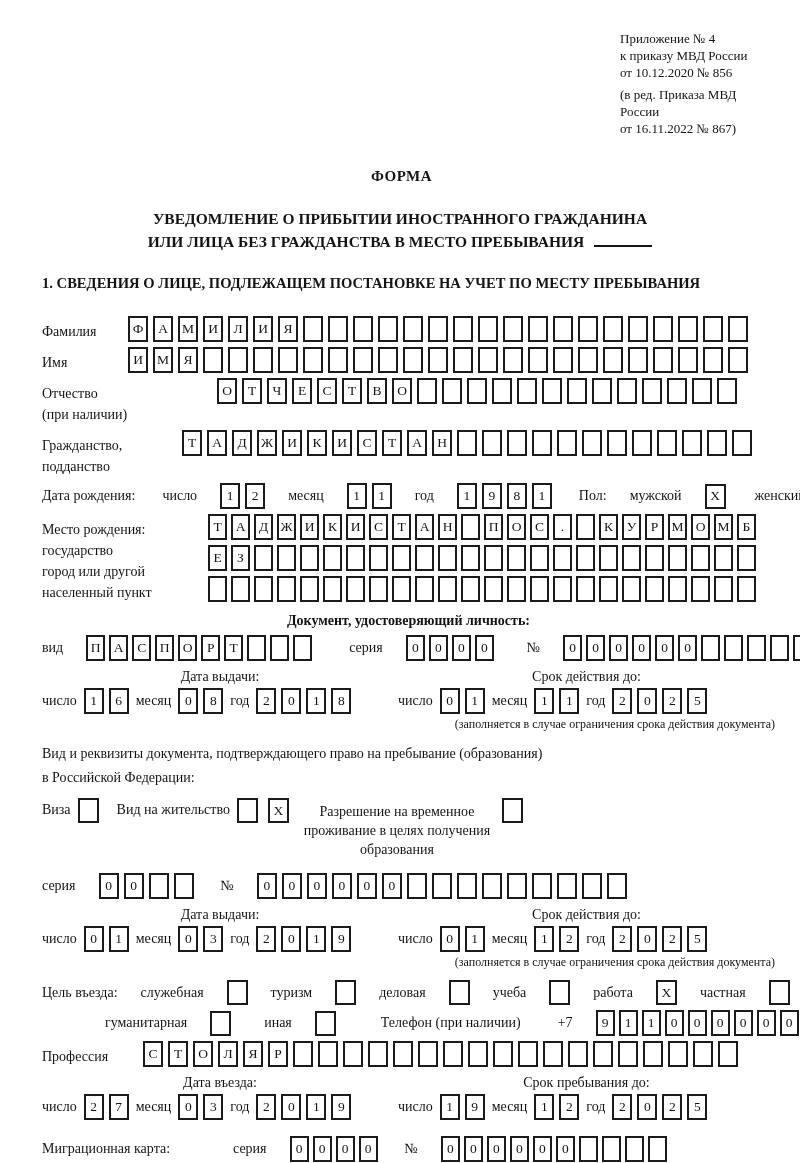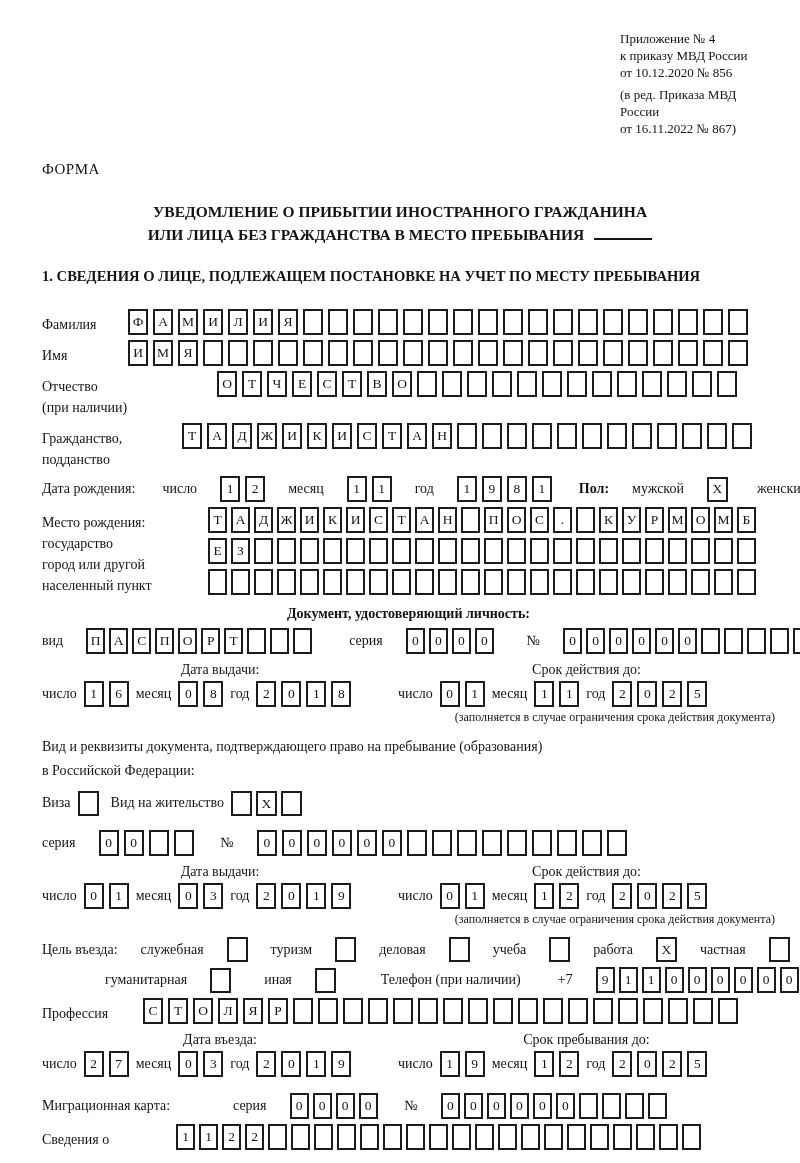--- a/index.html
+++ b/index.html
@@ -8,21 +8,21 @@
     width:800px; min-height:1163px;
     color:#141414;
     font-family:"Liberation Serif", serif;
     font-size:14px;
   }
   .page { padding:30px 25px 18px 42px; }
 
   
   .ref-block { margin-left:578px; font-size:13px; line-height:17px; }
   .ref-amend { margin-top:5px; }
-  .forma { text-align:left; padding-right:14px; font-weight:normal; font-size:15px; margin-top:24px; letter-spacing:.5px; }
+  .forma { text-align:center; padding-right:14px; font-weight:bold; font-size:15px; margin-top:31px; letter-spacing:.5px; }
 
   
   .title { margin:22px -25px 0 -42px; text-align:center; font-weight:bold; font-size:15.5px; line-height:23px; }
   .title-blank { display:inline-block; width:58px; border-bottom:2px solid #141414; height:14px; margin-left:10px; }
   .section-heading { margin-top:22px; font-weight:bold; font-size:14.6px; }
 
   
   .frow { display:flex; align-items:flex-start; margin-bottom:5px; }
   .flabel { font-size:14px; padding-top:5px; line-height:21px; flex:none; }
   .w-name  { width:86px; }
@@ -58,21 +58,21 @@
   .dcol-l { width:356px; flex:none; }
   .dcol-r { flex:1; }
   .dhead { text-align:center; font-size:14px; margin-bottom:3px; }
   .dline { display:flex; align-items:center; gap:7px; }
   .vnote { text-align:right; font-size:12px; margin:3px 0 10px; }
 
   .doc-heading { text-align:center; font-weight:bold; font-size:14px; margin:10px 0 6px; }
   .intro { font-size:14px; line-height:24px; margin-top:8px; }
 
   
-  .opts { display:flex; align-items:flex-start; gap:4px; margin:8px 0 14px; }
+  .opts { display:flex; align-items:flex-start; gap:10px; margin:8px 0 14px; }
   .opt { display:flex; align-items:flex-start; gap:7px; }
   .opt .ol { padding-top:4px; white-space:nowrap; }
   .opt .olm { padding-top:4px; text-align:center; line-height:19px; }
   .olm.w1 { width:188px; }
   .olm.w2 { width:196px; }
 
   .indent2 { margin-left:63px; }
   .mt6 { margin-top:6px; }
   .ml14 { margin-left:14px; } .ml10 { margin-left:10px; } .ml4 { margin-left:4px; }
 </style>
@@ -236,21 +236,21 @@
         <span class="cell">1</span>
         <span class="cell">1</span>
       </span>
     <span class="txt">год</span>
     <span class="cells">
         <span class="cell">1</span>
         <span class="cell">9</span>
         <span class="cell">8</span>
         <span class="cell">1</span>
       </span>
-    <span class="txt" style="margin-left:4px;font-weight:bold;">Пол:</span>
+    <span class="txt" style="margin-left:4px;">Пол:</span>
     <span class="txt">мужской</span>
     <span class="cb">X</span>
     <span class="txt" style="margin-left:6px;">женский</span>
     <span class="cb"></span>
   </div>
 
   <div class="frow" style="margin-top:4px;">
     <span class="flabel w-bp">
       <span style="display:block">Место рождения:</span>
       <span style="display:block">государство</span>
@@ -437,20 +437,21 @@
       <span class="cb"></span>
     </span>
     <span class="opt" style="margin-left:8px;">
       <span class="ol">Вид на жительство</span>
       <span class="cb"></span>
     </span>
     <span class="opt">
       <span class="cb">X</span>
     </span>
     <span class="opt">
+      <span class="olm w2">Разрешение на временное проживание в целях получения образования</span>
       <span class="cb"></span>
     </span>
   </div>
 
   <div class="iline">
     <span class="txt">серия</span>
     <span class="cells">
         <span class="cell">0</span>
         <span class="cell">0</span>
         <span class="cell"></span>

